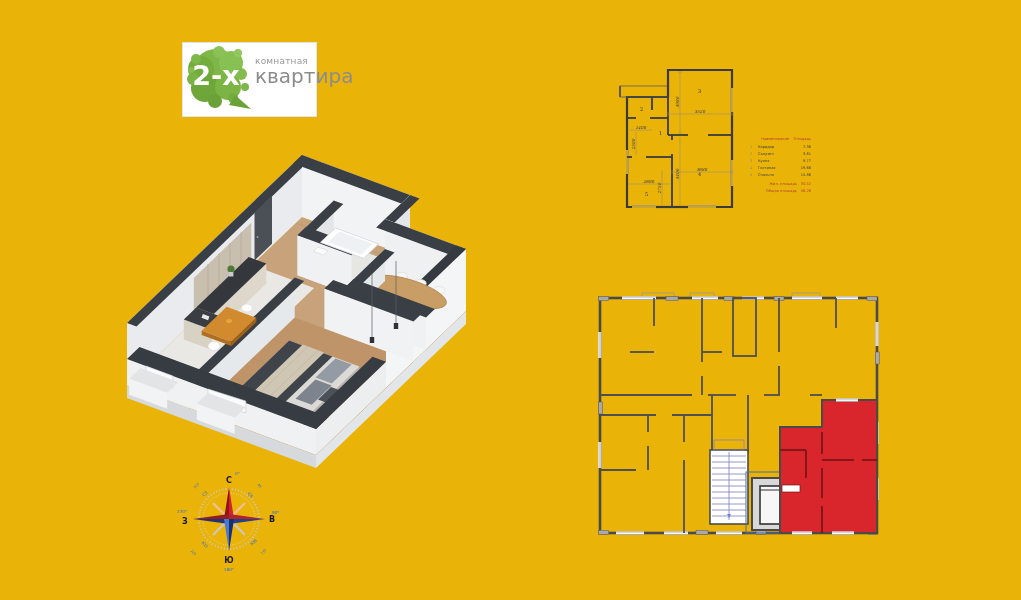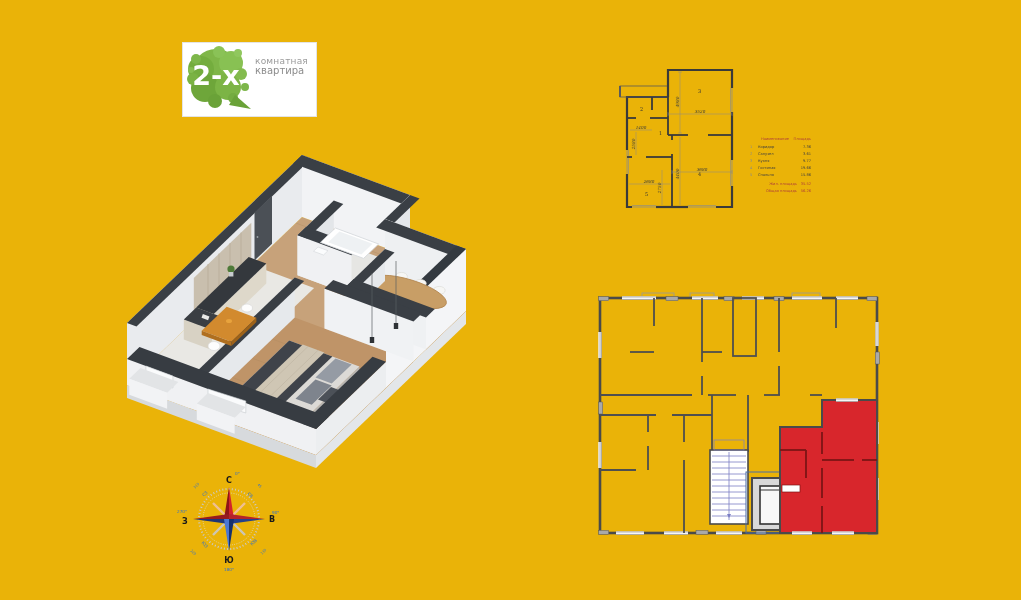--- a/index.html
+++ b/index.html
@@ -3,21 +3,21 @@
 <meta charset="utf-8">
 <style>
   html,body{margin:0;padding:0;background:#fff;}
   .canvas{position:relative;width:1021px;height:600px;background:#eab308;overflow:hidden;
           font-family:"DejaVu Sans","Liberation Sans",sans-serif;}
   .abs{position:absolute;}
   
   .badge{left:182px;top:42px;width:133px;height:73px;background:#fff;border:1px solid #e4e4e4;}
   .badge-type{position:absolute;left:72px;top:14px;line-height:1.05;}
   .badge-type .t1{font-size:9px;color:#9b9b9b;letter-spacing:.2px;}
-  .badge-type .t2{font-size:10px;color:#8c8c8c;}
+  .badge-type .t2{font-size:20px;color:#8c8c8c;}
   svg text{font-family:"DejaVu Sans","Liberation Sans",sans-serif;}
   .dim{font-size:4.2px;fill:#3c3c3c;font-style:italic;font-family:"DejaVu Serif","Liberation Serif",serif;}
   .roomno{font-size:5px;fill:#333;font-family:"DejaVu Serif","Liberation Serif",serif;}
 </style>
 </head>
 <body>
 
 <div class="canvas">
 
   <div class="abs badge">

